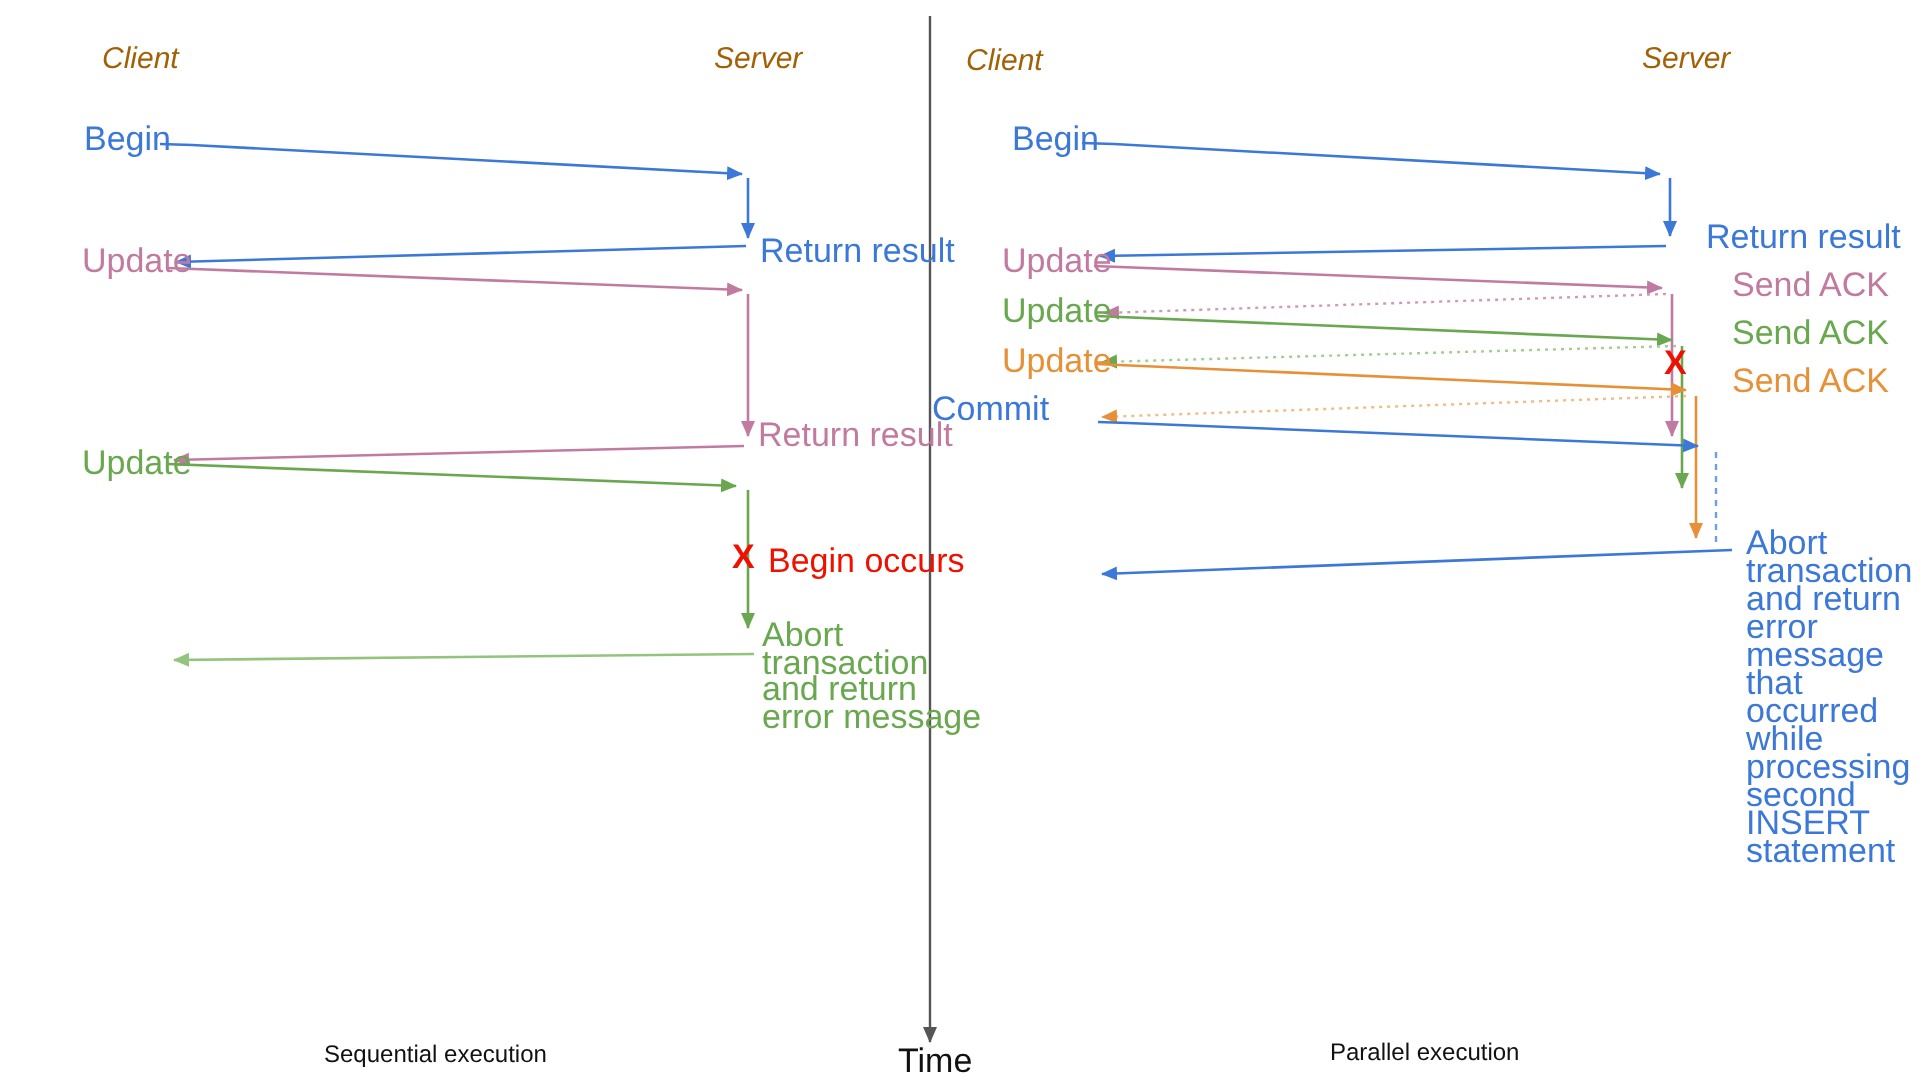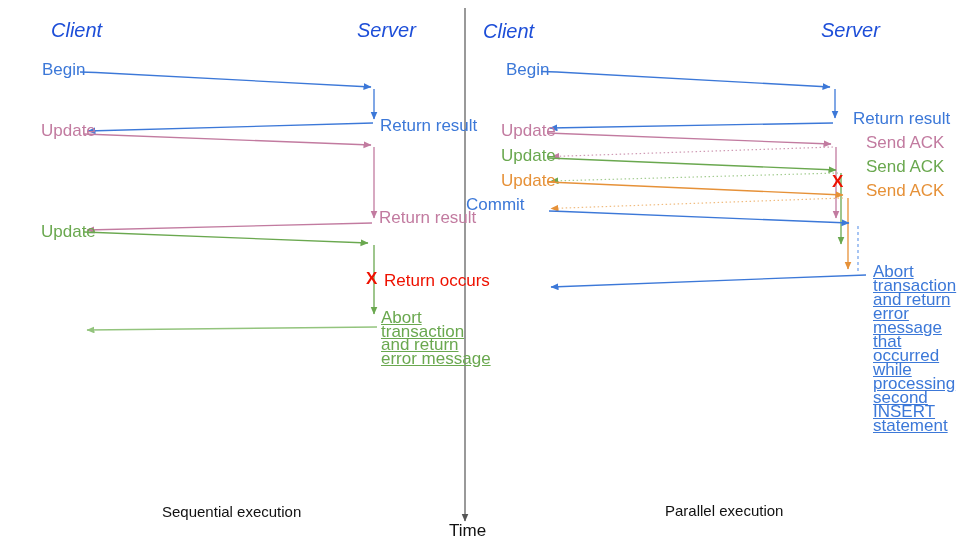--- a/index.html
+++ b/index.html
@@ -2,30 +2,30 @@
 <html><head>
 <meta charset="utf-8">
 <style>
   html,body{margin:0;padding:0;background:#fff;}
   #stage{
     position:relative;width:960px;height:540px;background:#ffffff;overflow:hidden;
     font-family:"Liberation Sans","DejaVu Sans",sans-serif;
   }
   #lines{position:absolute;left:0;top:0;}
   .lbl{position:absolute;font-size:17px;line-height:14px;white-space:nowrap;}
-  .hdr{font-style:italic;color:#1d4ed8;font-size:20px;}
+  .hdr{font-style:italic;color:#a16207;font-size:15px;}
   .blue{color:#3c78d8;}
   .pink{color:#c27ba0;}
   .green{color:#6aa84f;}
   .orange{color:#e69138;}
   .red{color:#ee1100;}
   .black{color:#111111;text-align:center;}
-  .caption{font-size:15px;color:#111111;}
+  .caption{font-size:12px;color:#111111;margin-top:15px;}
   .errx{font-size:17px;font-weight:700;line-height:16px;}
-  .multiline{white-space:pre-line;text-decoration:underline;}
+  .multiline{white-space:pre-line;}
   .lh135{line-height:13.5px;}
   .lh14{line-height:14px;}
 </style>
 </head>
 <body>
 
 <div id="stage">
 
   <svg id="lines" width="960" height="540" viewBox="0 0 960 540">
     <defs>
@@ -98,21 +98,21 @@
   <div class="lbl hdr" style="left:357px;top:23px;">Server</div>
   <div class="lbl hdr" style="left:483px;top:24px;">Client</div>
   <div class="lbl hdr" style="left:821px;top:23px;">Server</div>
 
   <div class="lbl blue" style="left:42px;top:63px;">Begin</div>
   <div class="lbl blue" style="left:380px;top:119px;">Return result</div>
   <div class="lbl pink" style="left:41px;top:124px;">Update</div>
   <div class="lbl pink" style="left:379px;top:211px;">Return result</div>
   <div class="lbl green" style="left:41px;top:225px;">Update</div>
   <div class="lbl red errx" style="left:366px;top:271px;">X</div>
-  <div class="lbl red" style="left:384px;top:274px;">Return occurs</div>
+  <div class="lbl red" style="left:384px;top:274px;">Begin occurs</div>
   <div class="lbl green multiline lh135" style="left:381px;top:311px;">Abort
 transaction
 and return
 error message</div>
   <div class="lbl caption" style="left:162px;top:505px;">Sequential execution</div>
 
   <div class="lbl blue" style="left:506px;top:63px;">Begin</div>
   <div class="lbl blue" style="left:853px;top:112px;">Return result</div>
   <div class="lbl pink" style="left:501px;top:124px;">Update</div>
   <div class="lbl pink" style="left:866px;top:136px;">Send ACK</div>

